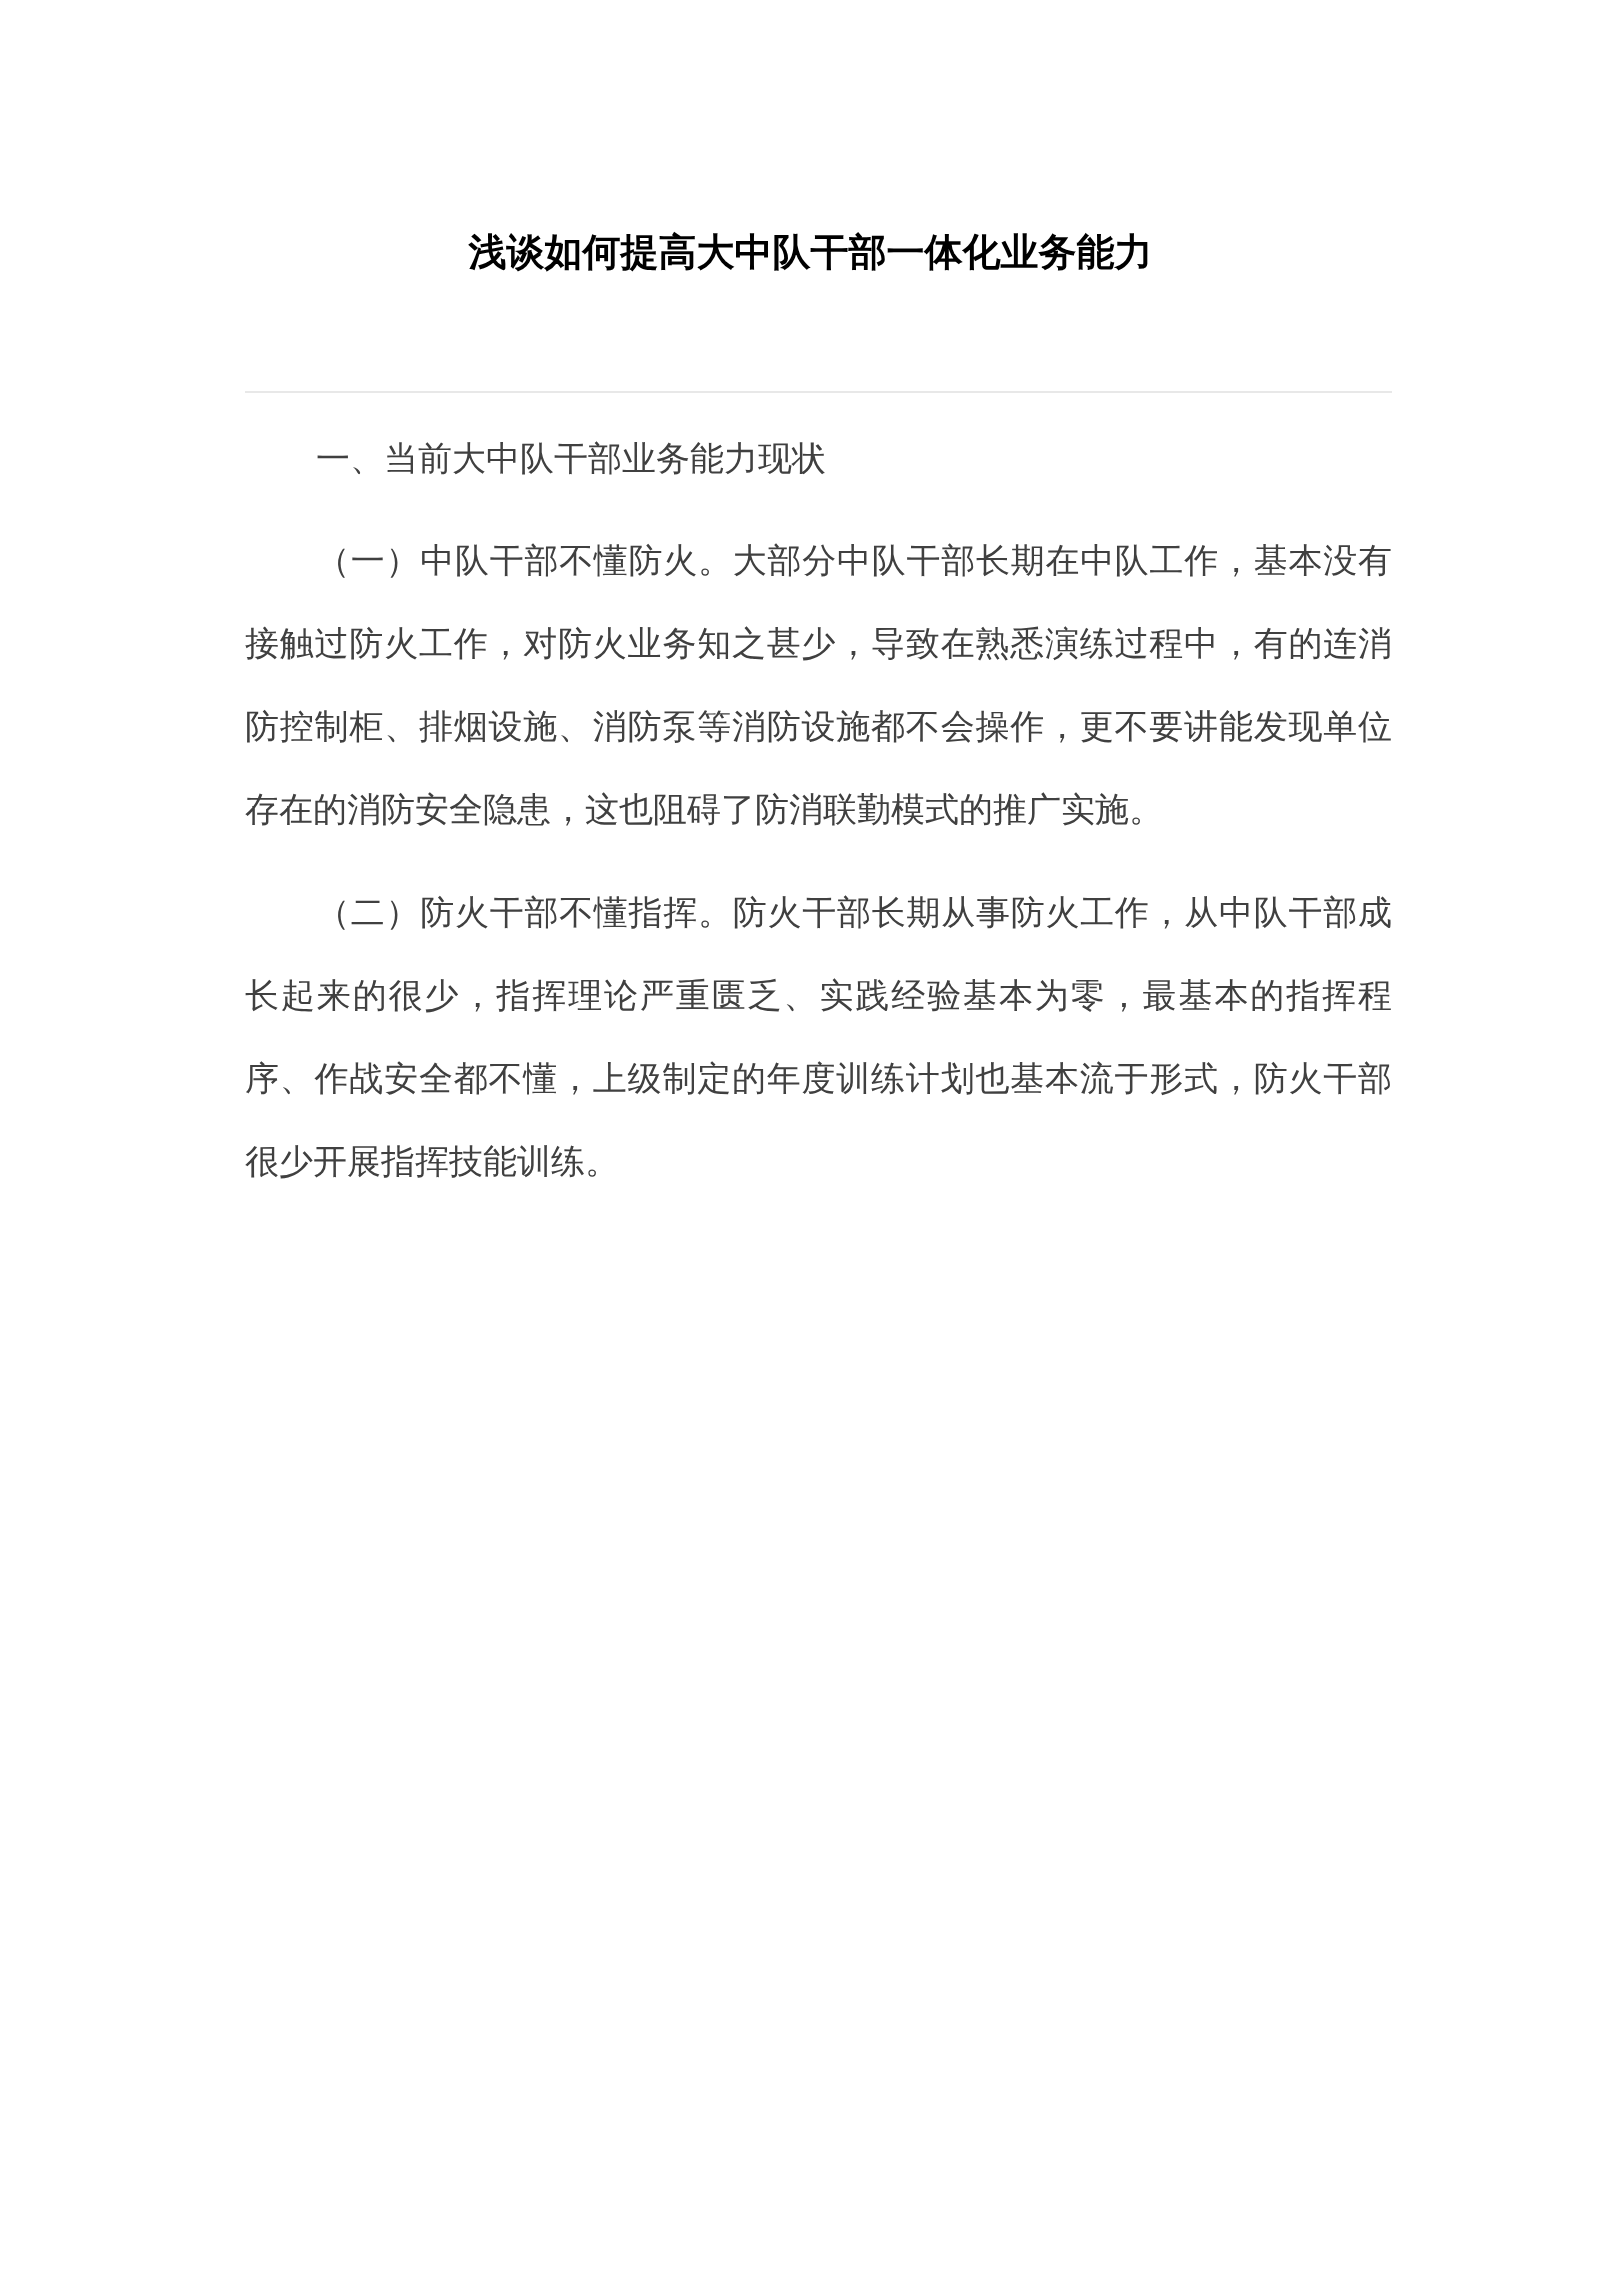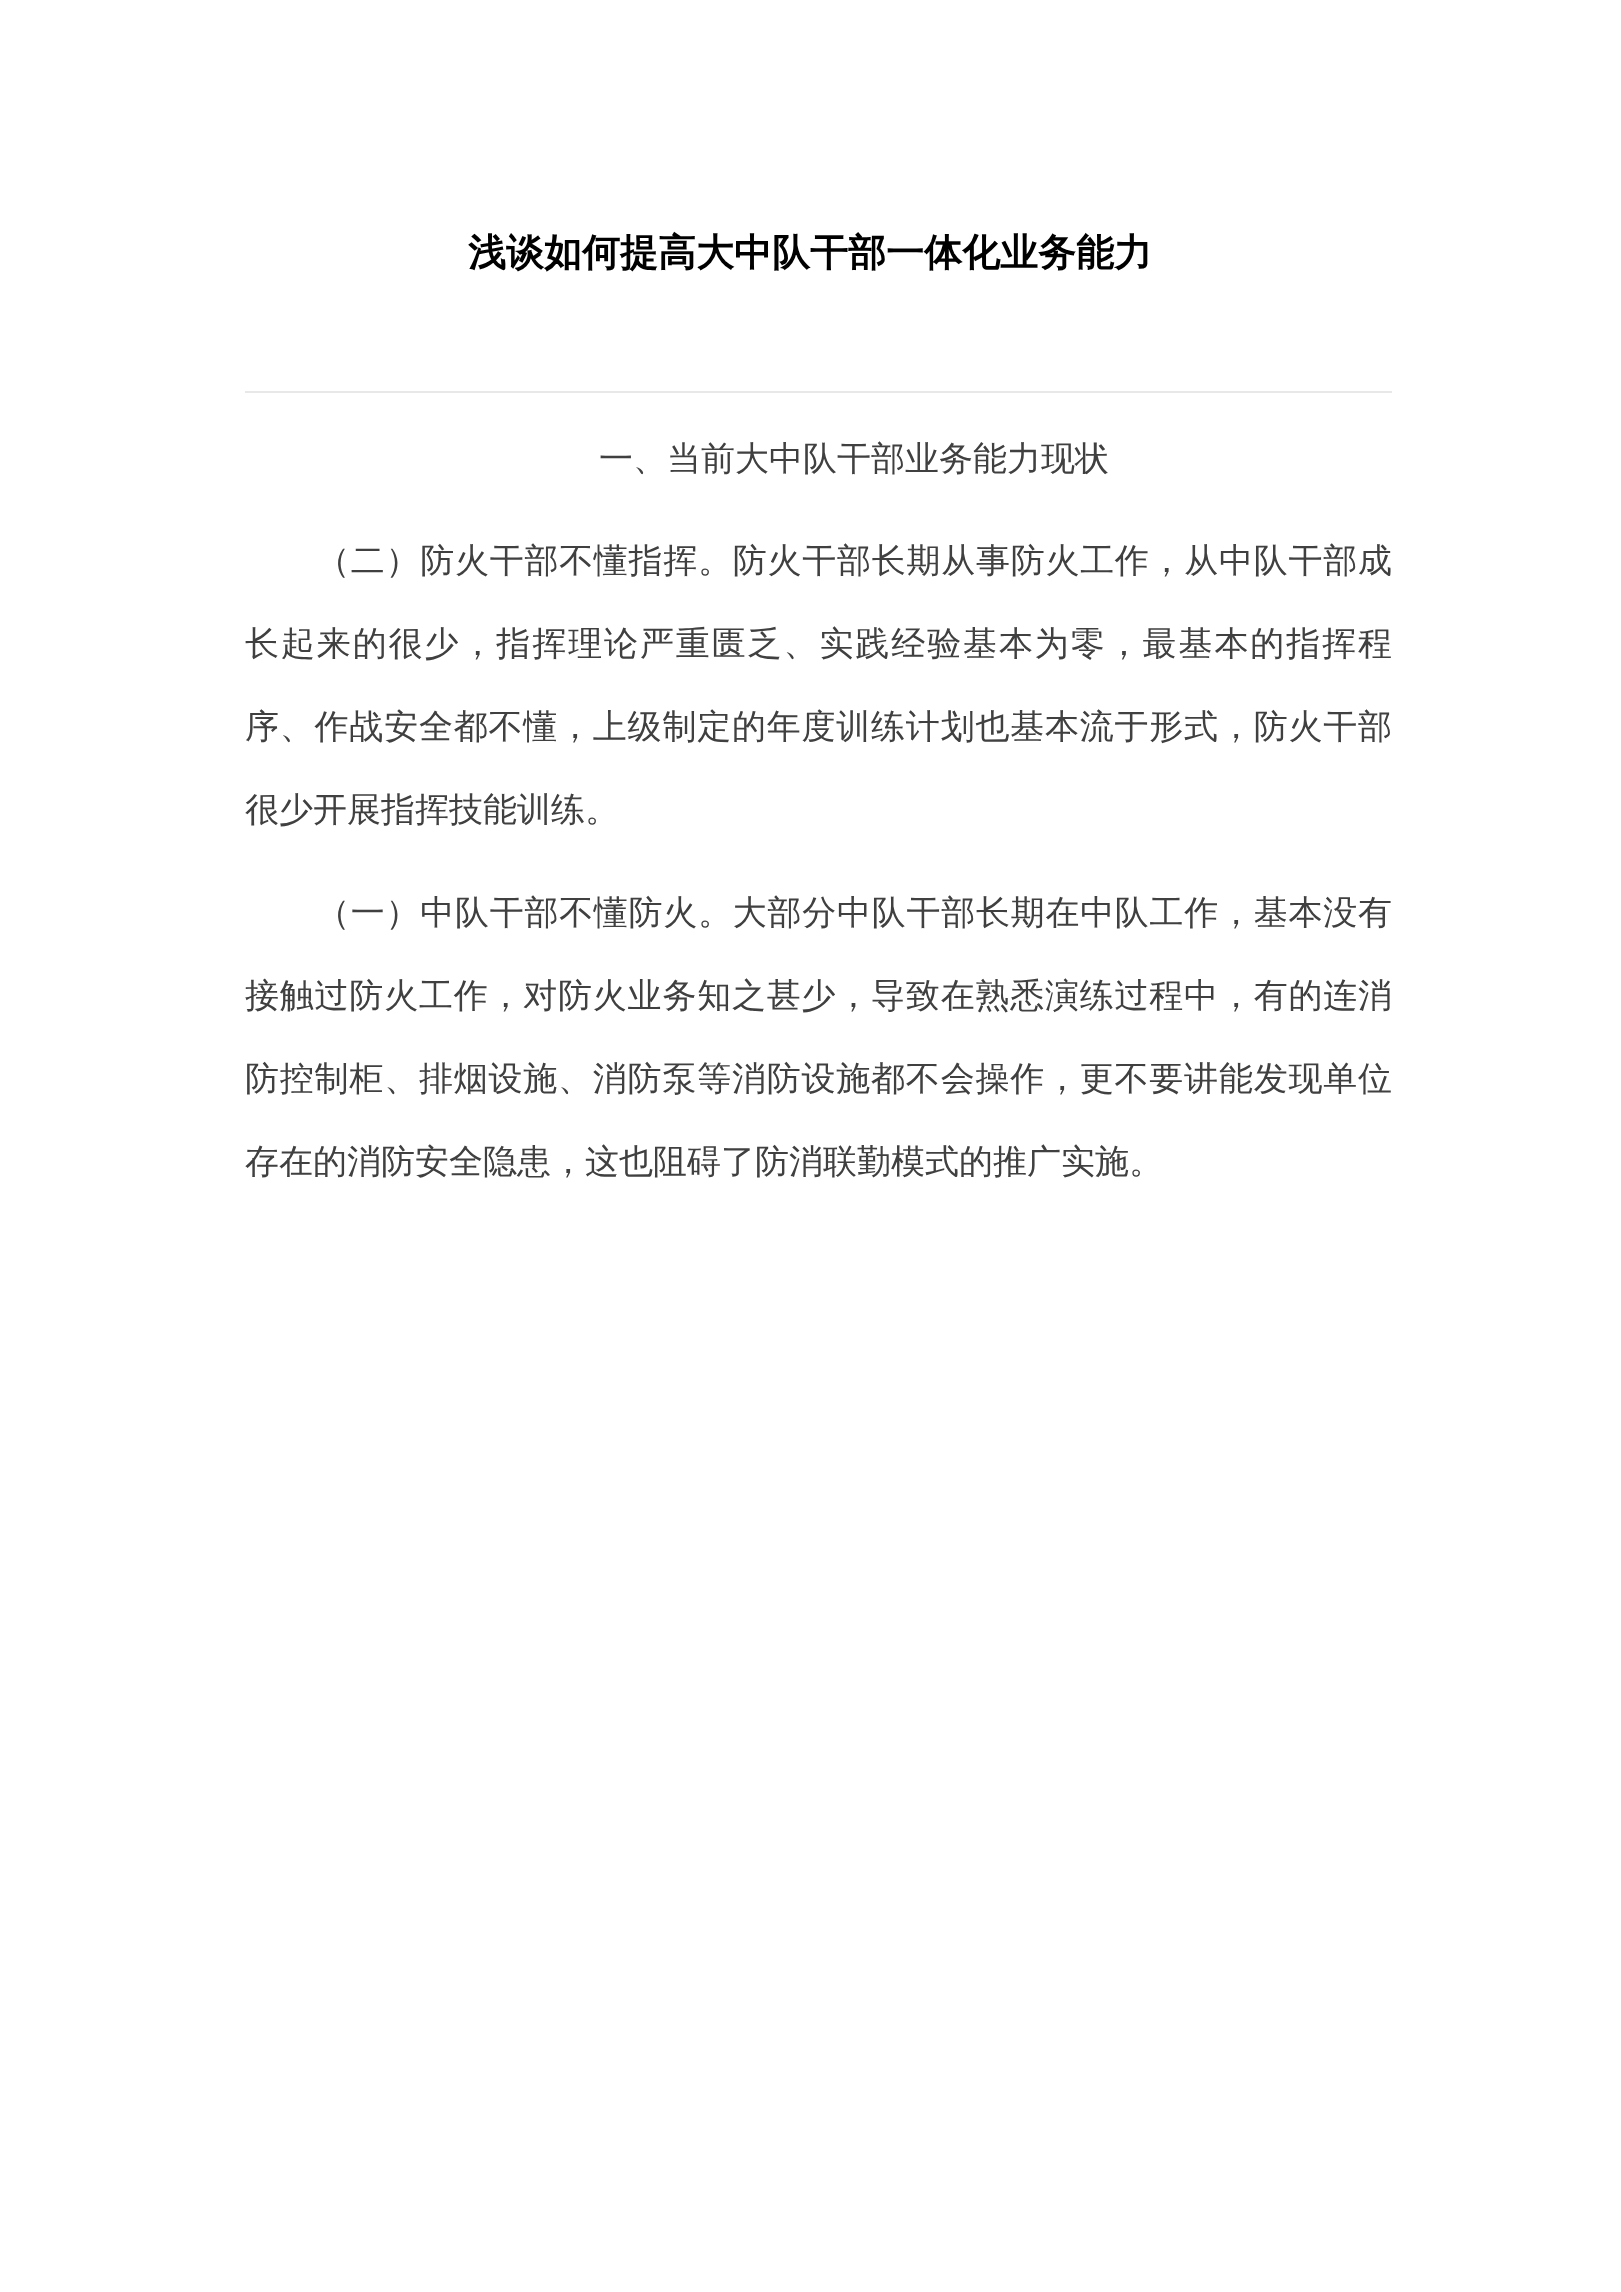--- a/index.html
+++ b/index.html
@@ -40,34 +40,34 @@
     text-justify: inter-ideograph;
   }
   .para, .heading {
     margin: 0 0 19.6px 0;
     text-indent: 71px;
     font-size: 34px;
     font-weight: 400;
     line-height: 83px;
   }
   .heading {
-    text-align: center;
+    text-align: left;
   }
 </style>
 </head>
 <body>
 
 <div class="page">
   <h1 class="title">浅谈如何提高大中队干部一体化业务能力</h1>
 
   <hr class="divider">
 
   <div class="body-text">
 
     <h2 class="heading">一、当前大中队干部业务能力现状</h2>
 
+    <p class="para">（一）中队干部不懂防火。大部分中队干部长期在中队工作，基本没有接触过防火工作，对防火业务知之甚少，导致在熟悉演练过程中，有的连消防控制柜、排烟设施、消防泵等消防设施都不会操作，更不要讲能发现单位存在的消防安全隐患，这也阻碍了防消联勤模式的推广实施。</p>
+
     <p class="para">（二）防火干部不懂指挥。防火干部长期从事防火工作，从中队干部成长起来的很少，指挥理论严重匮乏、实践经验基本为零，最基本的指挥程序、作战安全都不懂，上级制定的年度训练计划也基本流于形式，防火干部很少开展指挥技能训练。</p>
-
-    <p class="para">（一）中队干部不懂防火。大部分中队干部长期在中队工作，基本没有接触过防火工作，对防火业务知之甚少，导致在熟悉演练过程中，有的连消防控制柜、排烟设施、消防泵等消防设施都不会操作，更不要讲能发现单位存在的消防安全隐患，这也阻碍了防消联勤模式的推广实施。</p>
 
   </div>
 </div>
 
 
 </body></html>

